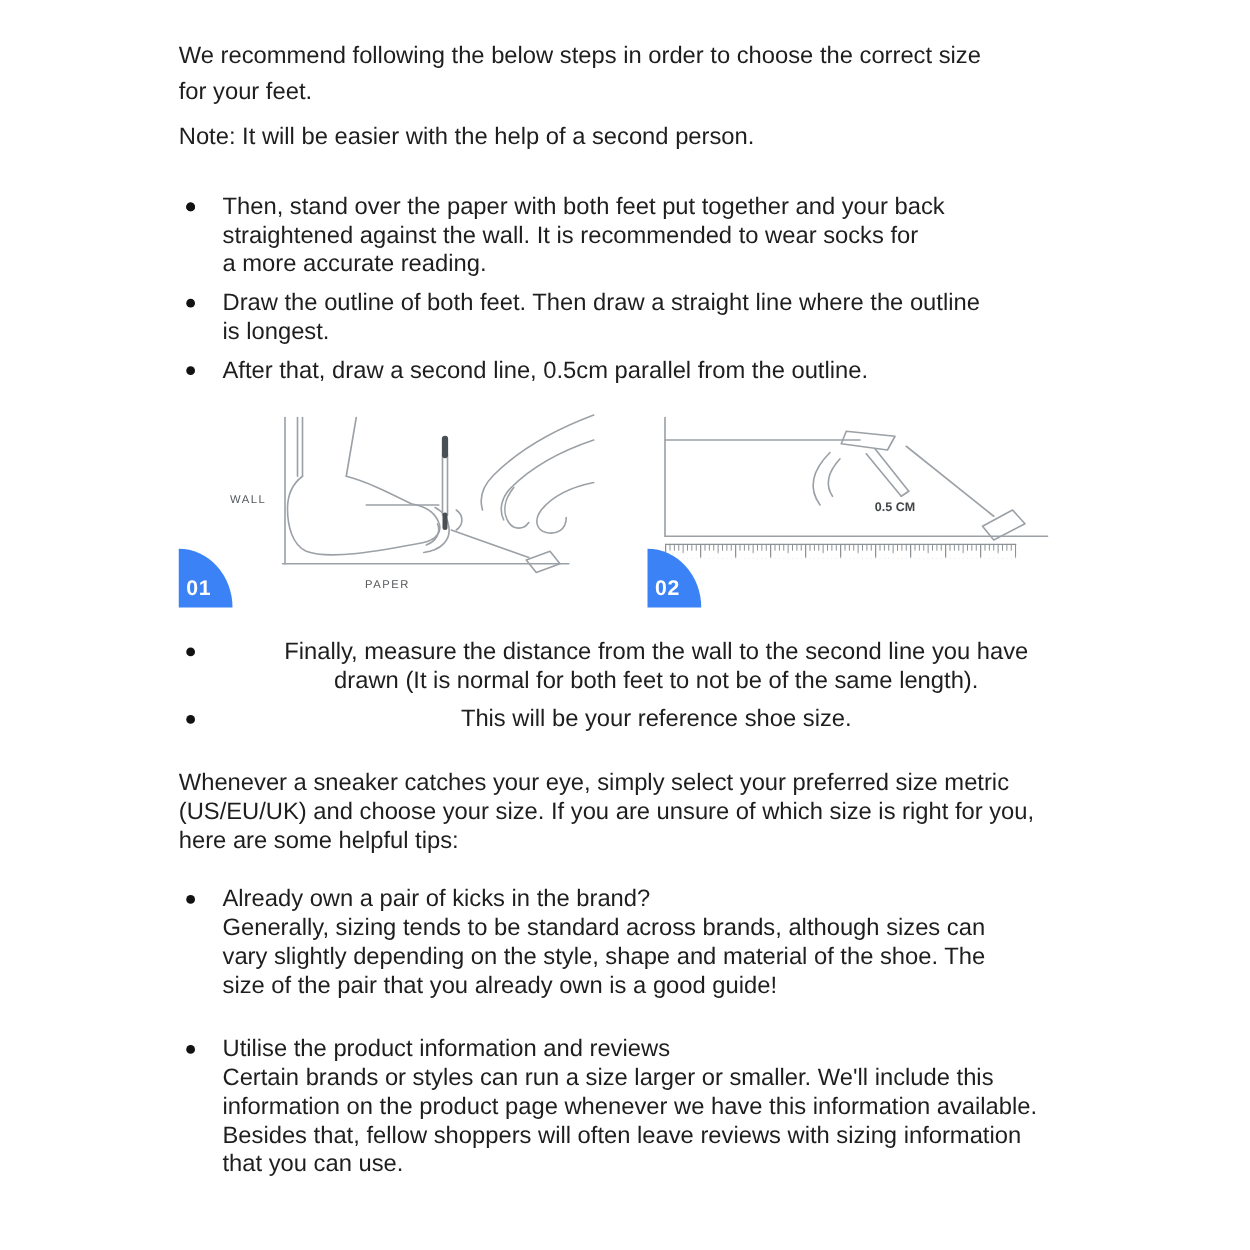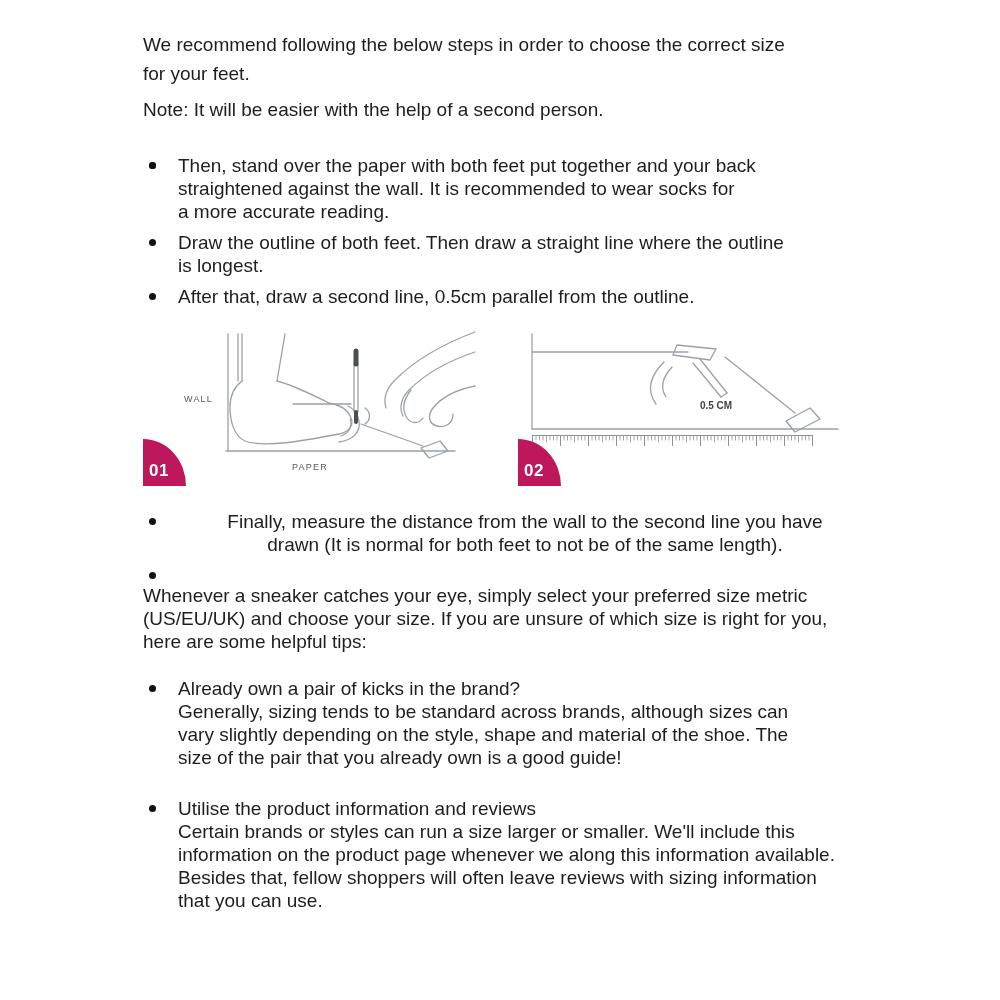--- a/index.html
+++ b/index.html
@@ -10,21 +10,21 @@
   .note{font-size:19px;line-height:29px;}
   ul{list-style:none;margin:0;padding:0;}
   .steps li{position:relative;padding-left:35px;font-size:19px;line-height:23px;margin-bottom:8px;}
   .steps{margin-top:30px;}
   .dot{position:absolute;left:6px;top:8px;width:7px;height:7px;border-radius:50%;background:#121212;}
   .li-text{white-space:pre-line;}
   .figures{position:relative;height:162px;margin-top:16px;}
   .fig-svg{position:absolute;top:0;}
   #fig1{left:0;}
   #fig2{left:354px;}
-  .badge{position:absolute;top:115px;width:43px;height:47px;background:#be185d;border-radius:0 100% 0 0;
+  .badge{position:absolute;top:115px;width:43px;height:47px;background:#3b82f6;border-radius:0 100% 0 0;
          color:#ffffff;display:flex;align-items:flex-end;box-sizing:border-box;padding:0 0 5px 6px;
          font-weight:bold;font-size:17px;letter-spacing:0.5px;}
   #badge1{left:0;}
   #badge2{left:375px;}
   .steps2{margin-top:24px;text-align:center;}
   .tips-intro{font-size:19px;line-height:23px;margin-top:28px;}
   .tips{margin-top:24px;}
   .tips li{margin-bottom:28px;}
   .fig-label{font-size:9px;fill:#55595d;letter-spacing:1.2px;font-family:"Liberation Sans",sans-serif;}
   .cm-label{font-size:10px;font-weight:bold;fill:#3f4447;font-family:"Liberation Sans",sans-serif;}
@@ -144,20 +144,21 @@
   </div>
 
   <ul class="steps steps2">
     <li>
       <span class="dot"></span>
       <span class="li-text">Finally, measure the distance from the wall to the second line you have
 drawn (It is normal for both feet to not be of the same length).</span>
     </li>
     <li>
       <span class="dot"></span>
+      <span class="li-text">This will be your reference shoe size.</span>
     </li>
   </ul>
 
   <p class="tips-intro">Whenever a sneaker catches your eye, simply select your preferred size metric
 (US/EU/UK) and choose your size. If you are unsure of which size is right for you,
 here are some helpful tips:</p>
 
   <ul class="steps tips">
     <li>
       <span class="dot"></span>
@@ -166,20 +167,20 @@
         <div class="li-text">Generally, sizing tends to be standard across brands, although sizes can
 vary slightly depending on the style, shape and material of the shoe. The
 size of the pair that you already own is a good guide!</div>
       </div>
     </li>
     <li>
       <span class="dot"></span>
       <div class="tip">
         <div class="li-text">Utilise the product information and reviews</div>
         <div class="li-text">Certain brands or styles can run a size larger or smaller. We'll include this
-information on the product page whenever we along this information available.
+information on the product page whenever we have this information available.
 Besides that, fellow shoppers will often leave reviews with sizing information
 that you can use.</div>
       </div>
     </li>
   </ul>
 
 </div>
 
 </body></html>

